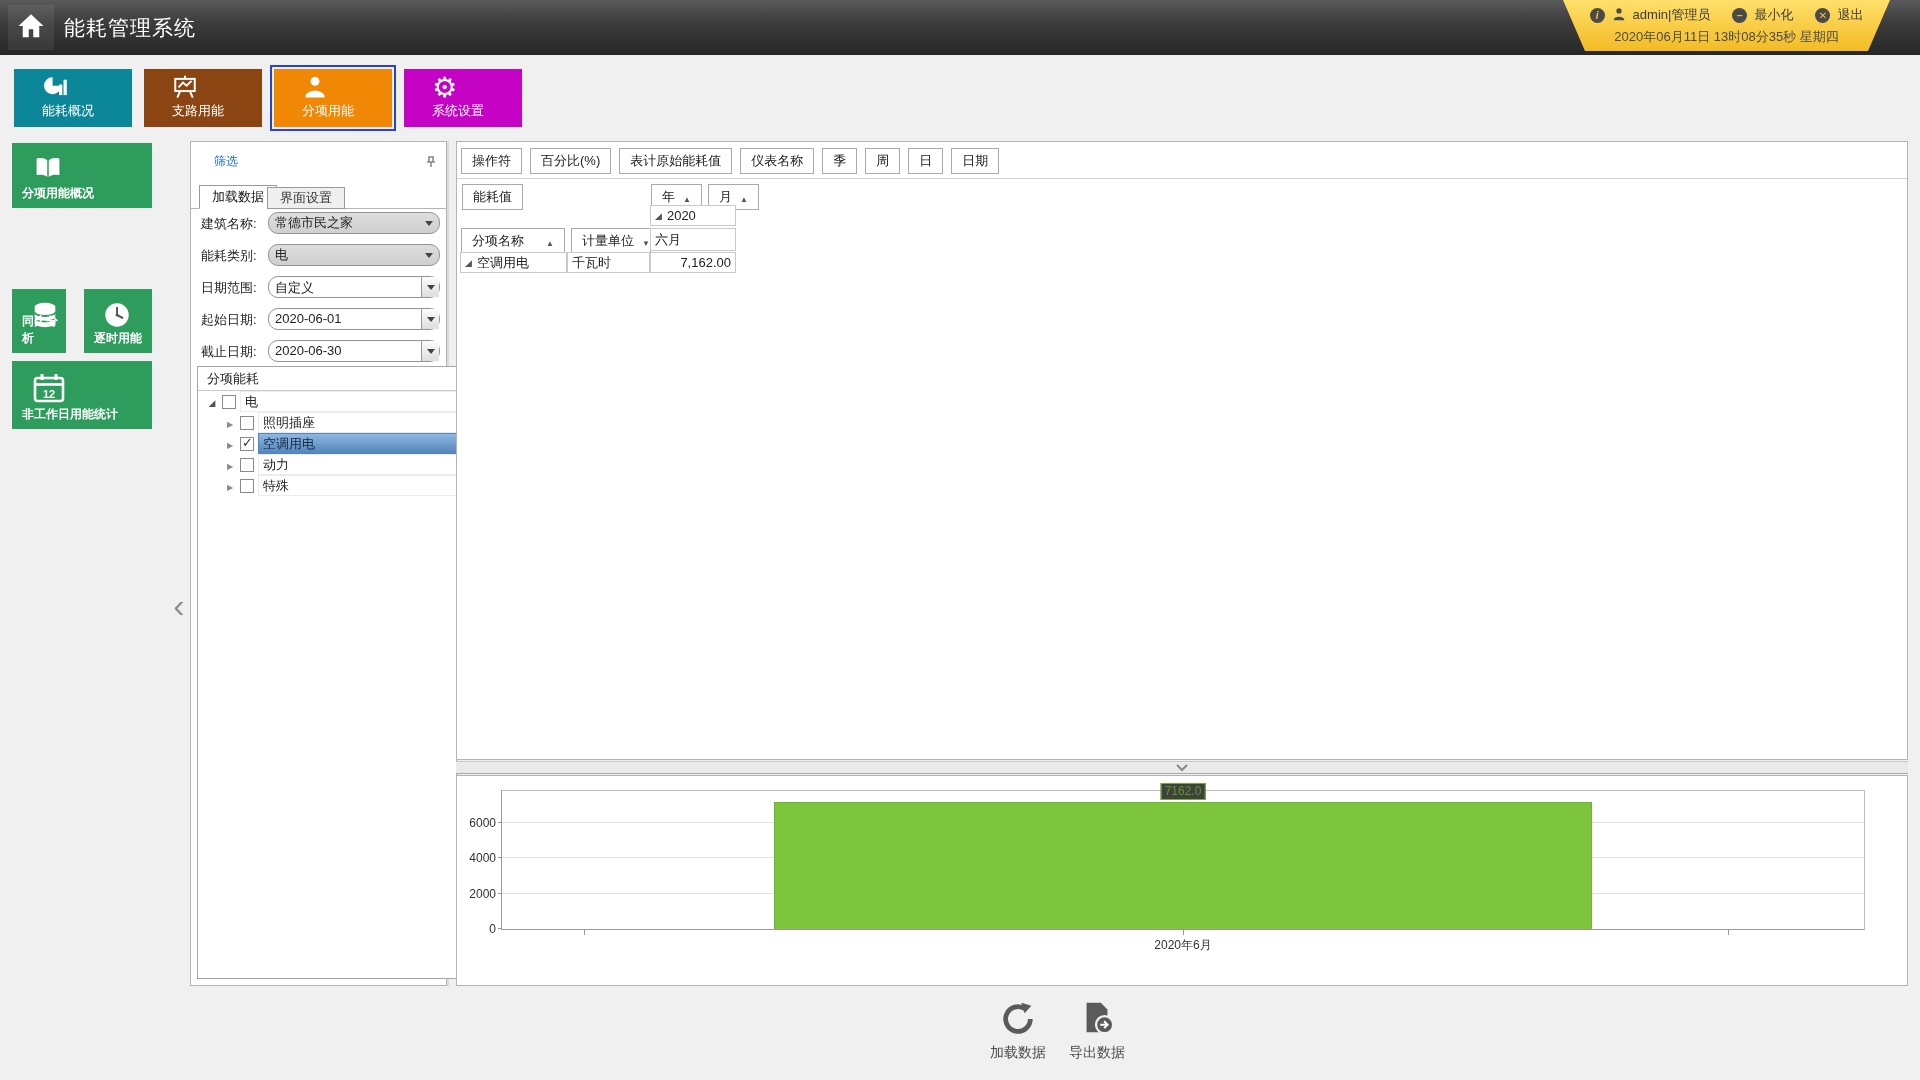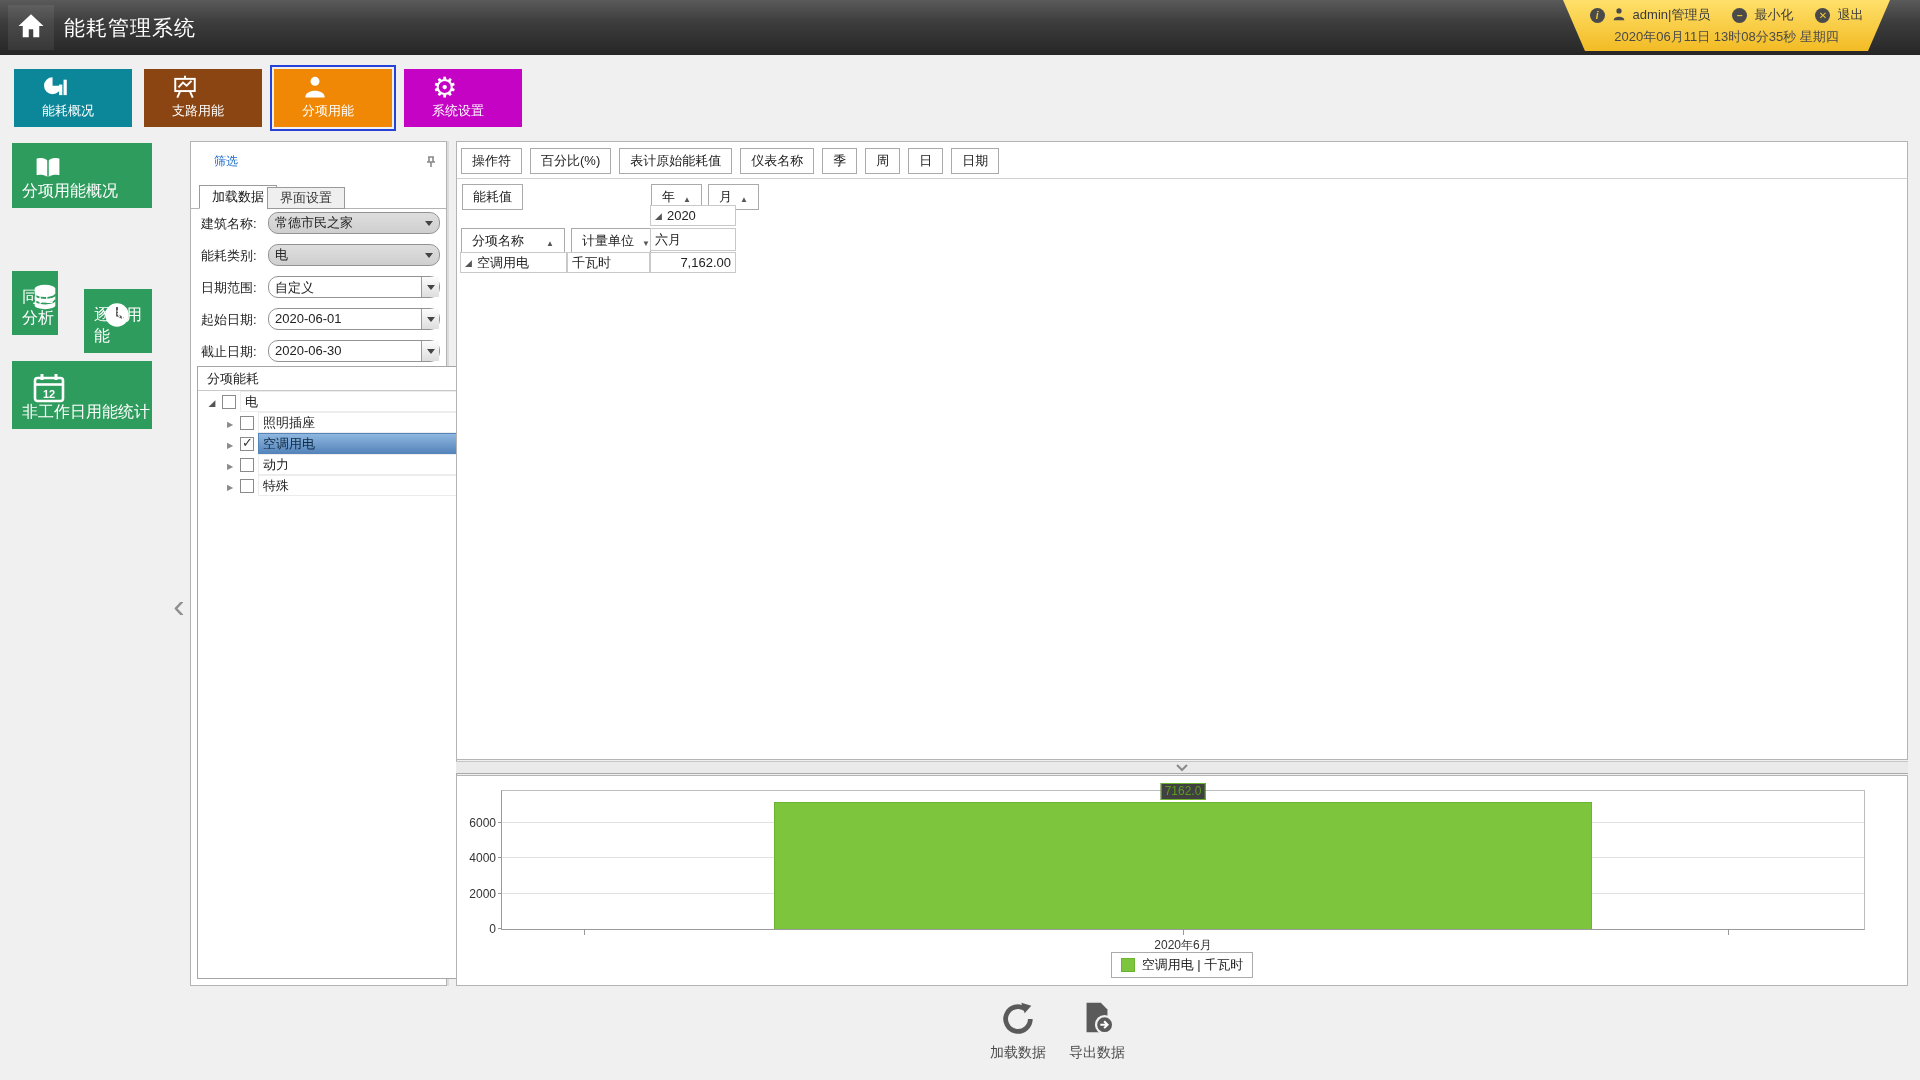--- a/index.html
+++ b/index.html
@@ -23,21 +23,21 @@
     color:#f5c832; font-size:10px; align-items:center; justify-content:center; font-weight:bold; }
   .banner-sep { width:8px; }
   
   .navtile { position:absolute; top:69px; width:118px; height:58px; color:#fff; cursor:pointer; }
   .navtile .ic { position:absolute; left:28px; top:5px; }
   .navtile .lbl { position:absolute; left:28px; bottom:7px; font-size:13px; }
   .navtile.sel { outline:2px solid #2742d7; outline-offset:2px; }
   
   .sbtile { position:absolute; left:12px; width:140px; background:#2d9c5c; color:#fff; cursor:pointer; }
   .sbtile .ic { position:absolute; left:20px; top:11px; }
-  .sbtile .lbl { position:absolute; left:10px; bottom:6px; font-size:16px; }
+  .sbtile .lbl { position:absolute; left:10px; bottom:6px; font-size:12px;font-weight:bold; }
   .sbtile.half .ic { left:18px; }
   .sbtile.sel { background:#1e97f0; box-shadow:0 0 0 1px #fff,0 0 0 2px #c2c2c2; }
   .collapse-arrow { position:absolute; left:168px; top:588px; font-size:34px; color:#8f8f8f;
     width:22px; text-align:center; cursor:pointer; line-height:34px; }
   
   .panel { position:absolute; background:#fff; border:1px solid #b4b4b4; }
   .panel-filter { left:190px; top:141px; width:257px; height:845px; box-shadow:2px 0 0 #dcdcdc; }
   .panel-pivot  { left:456px; top:141px; width:1452px; height:619px; }
   .panel-chart  { left:456px; top:775px; width:1452px; height:211px; }
   .splitter { position:absolute; left:456px; top:761px; width:1452px; height:13px;
@@ -180,21 +180,21 @@
 
   <div class="sbtile" style="top:143px;height:65px;">
     <span class="ic">
       <svg width="32" height="28" viewBox="0 0 32 28" fill="#fff">
           <path d="M16 6 C12.5 3 7 3 4 4.2 V22 C7 20.8 12.5 21 16 24 C19.5 21 25 20.8 28 22 V4.2 C25 3 19.5 3 16 6 Z" stroke="#2d9c5c" stroke-width="1.2"></path>
           <line x1="16" y1="6" x2="16" y2="24" stroke="#2d9c5c" stroke-width="1.5"></line>
         </svg>
     </span>
     <span class="lbl">分项用能概况</span>
   </div>
-  <div class="sbtile half" style="top:271px;height:64px;width:46px;">
+  <div class="sbtile half" style="top:289px;height:64px;width:54px;">
     <span class="ic">
       <svg width="30" height="30" viewBox="0 0 32 32" fill="#fff">
           <ellipse cx="16" cy="7" rx="11" ry="4"></ellipse>
           <path d="M5 7 V25 A11 4 0 0 0 27 25 V7 Z"></path>
           <path d="M5 13 a11 4 0 0 0 22 0" stroke="#2d9c5c" stroke-width="2" fill="none"></path>
           <path d="M5 19 a11 4 0 0 0 22 0" stroke="#2d9c5c" stroke-width="2" fill="none"></path>
         </svg>
     </span>
     <span class="lbl">同比分析</span>
   </div>
@@ -379,26 +379,20 @@
         <div class="chart-gridline" style="bottom: 77.1208%;"></div>
         <div class="chart-ytick-label" style="bottom: calc(77.1208% - 7px);">6000</div>
         <div class="chart-ytick-mark" style="bottom: 77.1208%;"></div>
         <div class="chart-bar" style="height: 92.0566%; background: rgb(124, 197, 60);"></div>
         <div class="chart-value-label" style="bottom: calc(92.0566% + 2px);">7162.0</div>
         <div class="chart-xtick-label">2020年6月</div>
         <div class="chart-xtick-mark" style="left: 6%;"></div>
         <div class="chart-xtick-mark" style="left: 50%;"></div>
         <div class="chart-xtick-mark" style="left: 90%;"></div>
       </div>
-    <div class="chart-legend">
-      <div class="legend-box">
-        <span class="legend-swatch" style="background: rgb(124, 197, 60);"></span>
-        <span>空调用电 | 千瓦时</span>
-      </div>
-    </div>
   </div>
 
   <div class="action-btn" style="left:981px;">
     <span>
       <svg width="38" height="38" viewBox="0 0 40 40">
           <path d="M33 20 A13 13 0 1 1 27.5 9.4" fill="none" stroke="#5a5a5a" stroke-width="5"></path>
           <polygon points="23.5,3 34,6 27,14" fill="#5a5a5a"></polygon>
         </svg>
     </span>
     <div class="txt">加载数据</div>

